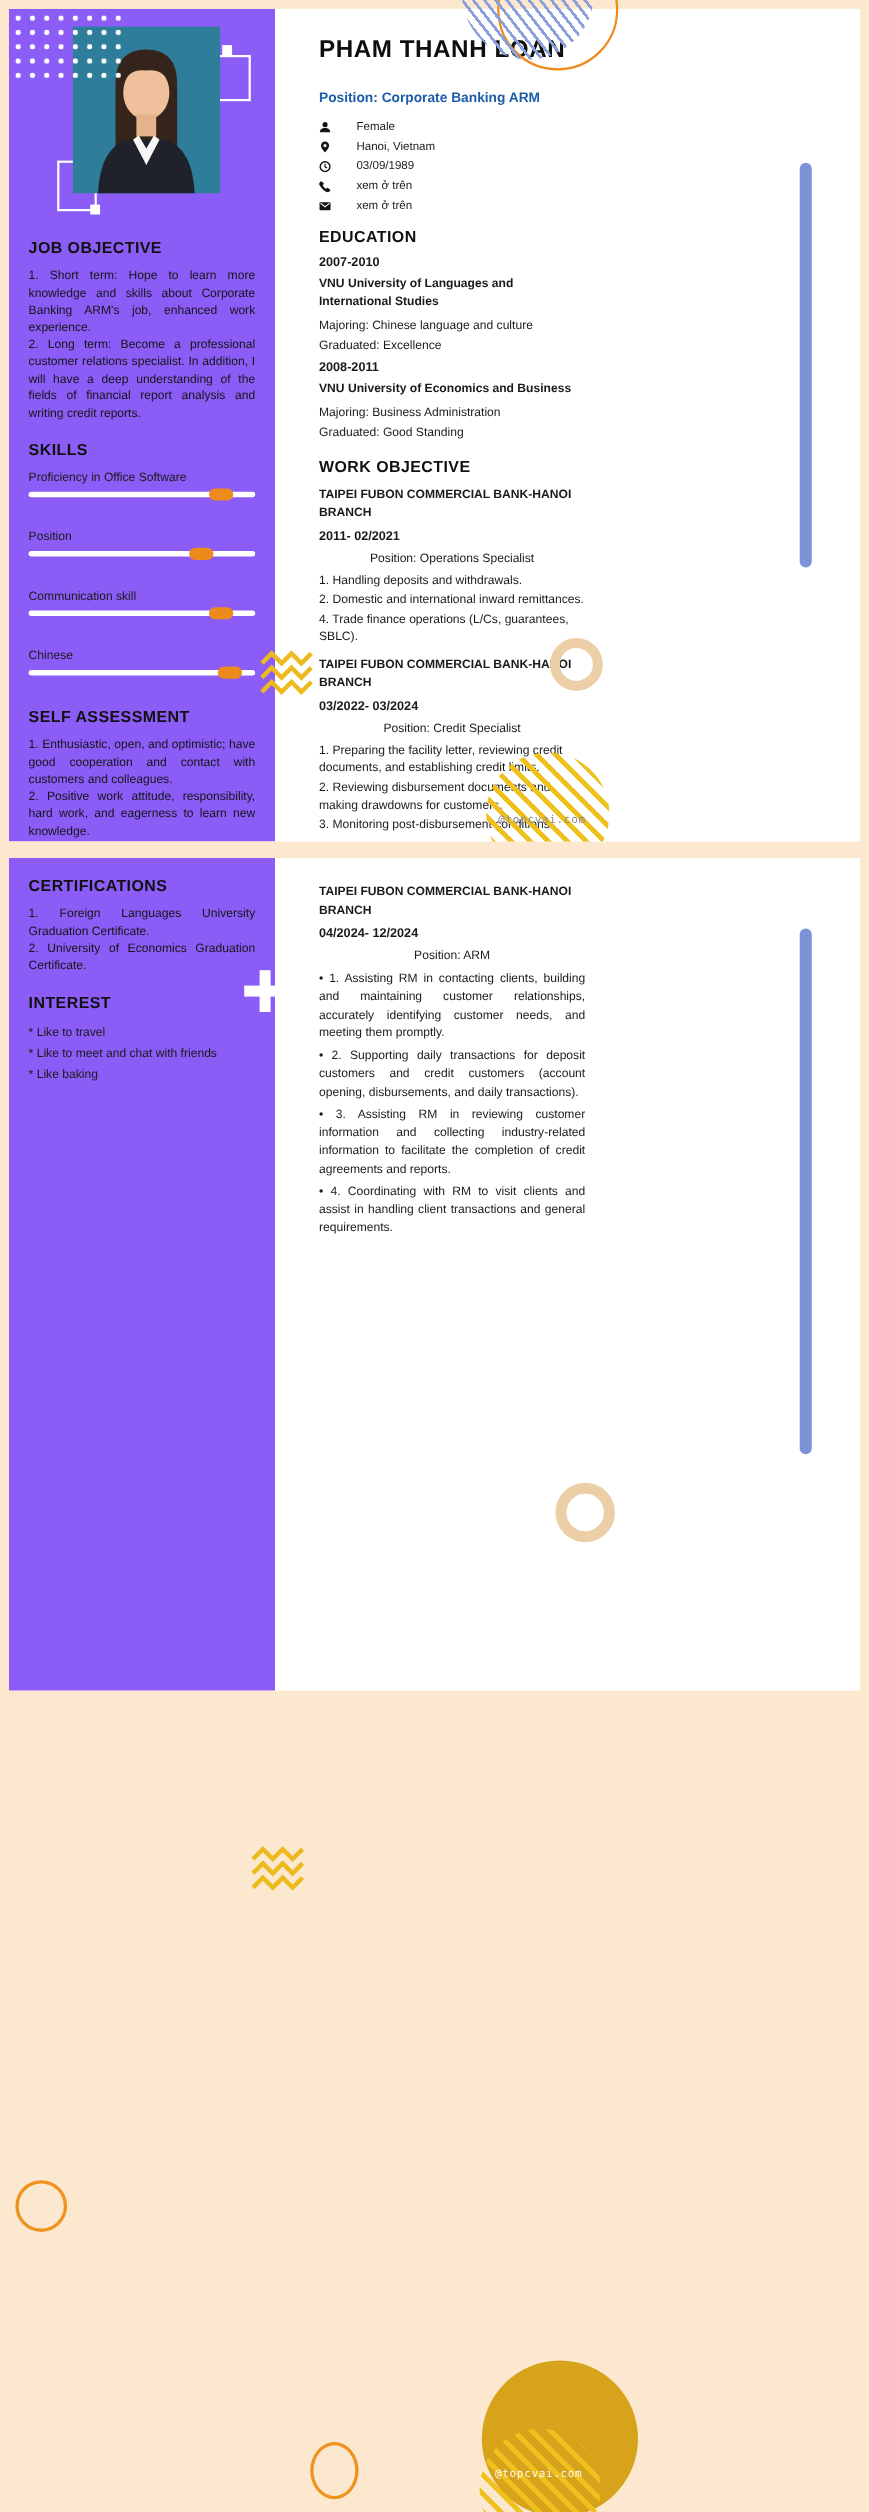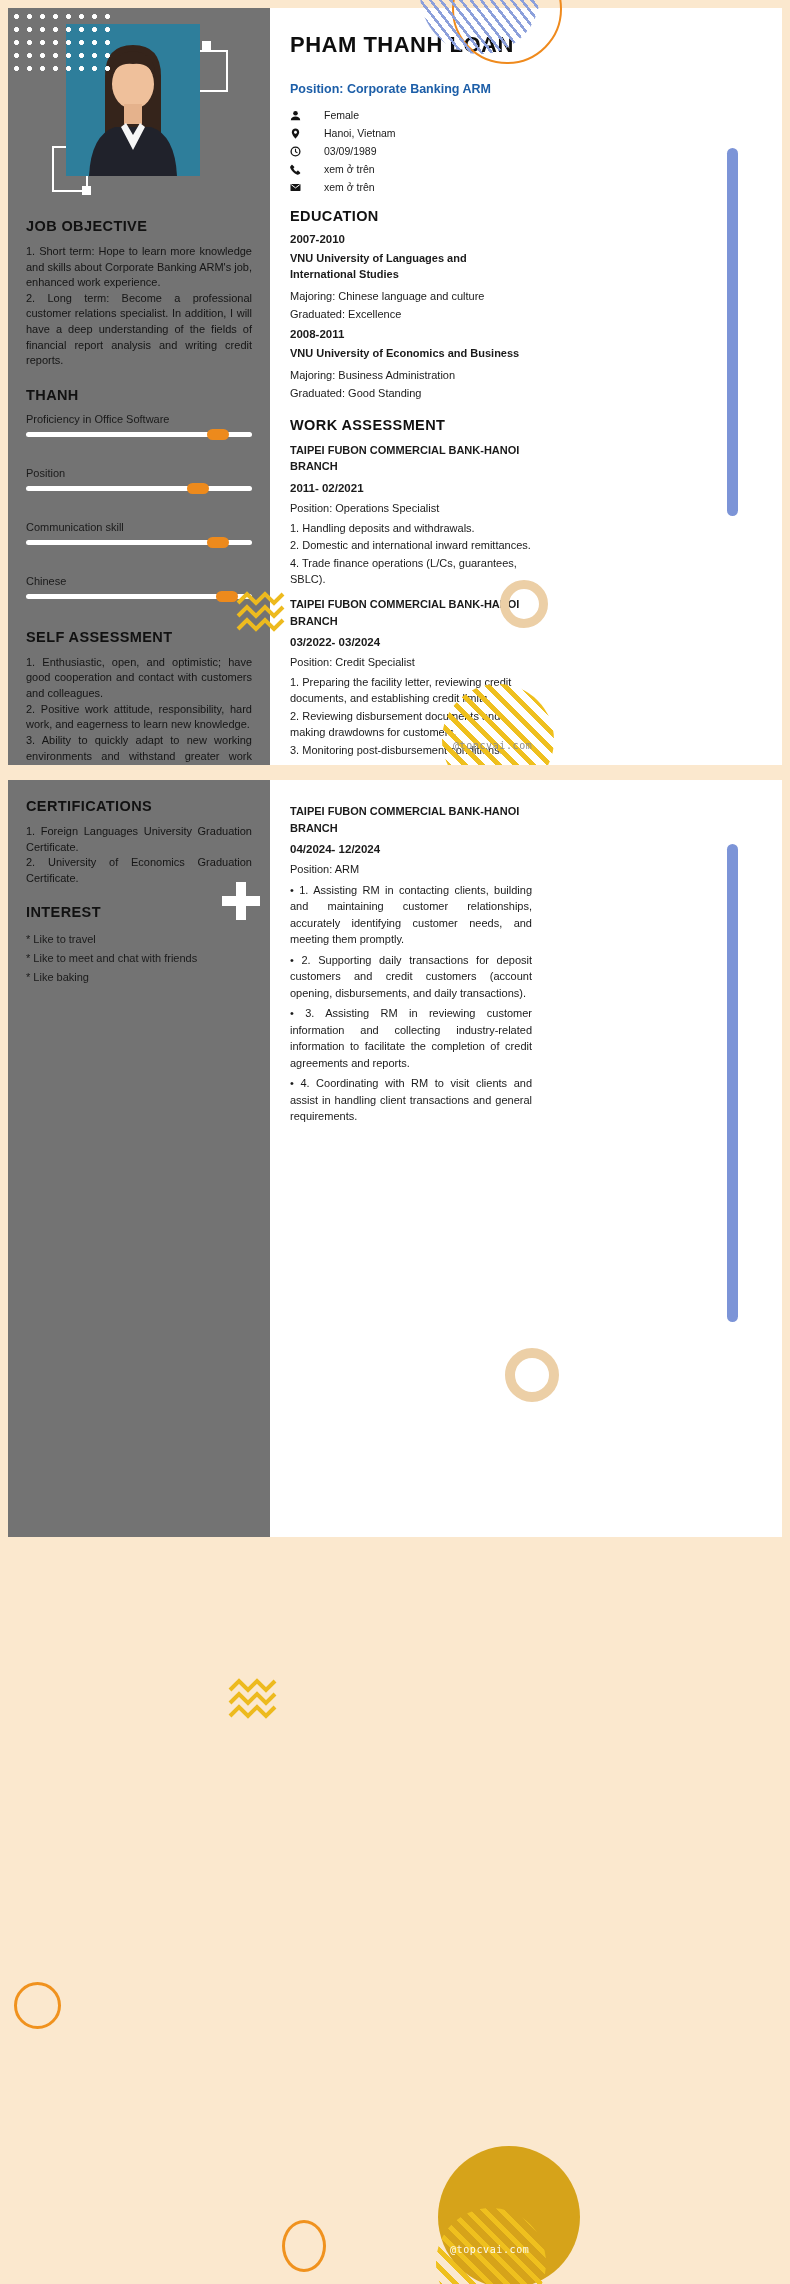--- a/index.html
+++ b/index.html
@@ -7,21 +7,21 @@
   .canvas {
     position:relative; width:790px; height:2284px; overflow:hidden;
     background:#FBE8CE; color:#1a1a1a;
     font-family:"Liberation Sans","DejaVu Sans",sans-serif;
   }
   .page { position:absolute; left:8px; width:774px; height:757px; background:#ffffff; overflow:hidden; z-index:1; }
   .page1 { top:8px; }
   .page2 { top:780px; }
 
   
-  .sidebar { position:absolute; left:0; top:0; bottom:0; width:262px; background:#737373; padding:0 18px; }
+  .sidebar { position:absolute; left:0; top:0; bottom:0; width:242px; background:#8b5cf6; padding:0 18px; }
   .photo-area { position:relative; height:192px; margin:0 -18px; }
   .photo { position:absolute; left:58px; top:16px; width:134px; height:152px; z-index:2; }
   .photo svg { width:100%; height:100%; display:block; }
   .f-rect1 { position:absolute; left:188px; top:42px; width:32px; height:42px; border:2px solid #fff; z-index:1; }
   .f-sq1   { position:absolute; left:194px; top:33px; width:9px; height:9px; background:#fff; z-index:3; }
   .f-rect2 { position:absolute; left:44px; top:138px; width:36px; height:46px; border:2px solid #fff; z-index:1; }
   .f-sq2   { position:absolute; left:74px; top:178px; width:9px; height:9px; background:#fff; z-index:3; }
 
   .sb-h { font-size:14.5px; font-weight:700; letter-spacing:0.4px; color:#111; margin:18px 0 10px; }
   .sb-body { font-size:11px; line-height:1.42; text-align:justify; white-space:pre-line; color:#151515; }
@@ -41,21 +41,21 @@
   .info li { display:flex; align-items:center; gap:23px; font-size:10.5px; margin-bottom:6px; }
   .ic { width:11px; height:11px; display:inline-flex; flex:0 0 11px; }
   .ic svg { width:11px; height:11px; display:block; }
   .mh { font-size:14.5px; font-weight:700; letter-spacing:0.4px; color:#111; margin:15px 0 9px; }
   .line { font-size:11px; line-height:1.45; margin-bottom:2px; }
   .edu .dates  { font-size:11.5px; font-weight:700; margin:5px 0 6px; }
   .edu .school { font-size:11px; font-weight:700; line-height:1.45; margin-bottom:6px; }
   .job { margin-top:8px; }
   .job .company { font-size:11px; font-weight:700; line-height:1.5; }
   .job .jdates  { font-size:11.5px; font-weight:700; margin:7px 0; }
-  .job .posline { margin-bottom:4px; }
+  .job .posline { margin-bottom:4px;text-align:center; }
   .duty { font-size:11px; line-height:1.5; text-align:justify; margin-bottom:4px; }
 
   
   .deco { position:absolute; }
   .dot-grid { left:10px; top:10px; width:104px; height:64px; z-index:4;
     background-image:radial-gradient(circle,#ffffff 2.2px, rgba(255,255,255,0) 2.7px);
     background-size:13px 13px; }
   .ring { border-radius:50%; }
   .ring-orange-top { left:452px; top:-46px; width:110px; height:110px; border:2.5px solid #EF8A1D; z-index:3; }
   .circle-stripes-blue { left:420px; top:-66px; width:120px; height:120px; border-radius:50%; z-index:3;
@@ -110,21 +110,21 @@
         <div class="f-sq2"></div>
       </div>
 
       <section>
         <h2 class="sb-h">JOB OBJECTIVE</h2>
         <p class="sb-body">1. Short term: Hope to learn more knowledge and skills about Corporate Banking ARM's job, enhanced work experience.
 2. Long term: Become a professional customer relations specialist. In addition, I will have a deep understanding of the fields of financial report analysis and writing credit reports.</p>
       </section>
 
       <section>
-        <h2 class="sb-h">THANH</h2>
+        <h2 class="sb-h">SKILLS</h2>
         <div class="skill">
           <div class="skill-label">Proficiency in Office Software</div>
           <div class="skill-track">
             <div class="skill-thumb" style="left: calc(85% - 11px);"></div>
           </div>
         </div>
         <div class="skill">
           <div class="skill-label">Position</div>
           <div class="skill-track">
             <div class="skill-thumb" style="left: calc(76% - 11px);"></div>
@@ -211,21 +211,21 @@
           <div class="line">Majoring: Chinese language and culture</div>
           <div class="line">Graduated: Excellence</div>
         </div>
         <div class="edu">
           <div class="dates">2008-2011</div>
           <div class="school">VNU University of Economics and Business</div>
           <div class="line">Majoring: Business Administration</div>
           <div class="line">Graduated: Good Standing</div>
         </div>
 
-        <h2 class="mh">WORK ASSESSMENT</h2>
+        <h2 class="mh">WORK OBJECTIVE</h2>
 
         <div class="job">
           <div class="company">TAIPEI FUBON COMMERCIAL BANK-HANOI BRANCH</div>
           <div class="jdates">2011- 02/2021</div>
           <div class="line posline">Position: Operations Specialist</div>
           <div class="line">1. Handling deposits and withdrawals.</div>
           <div class="line">2. Domestic and international inward remittances.</div>
           <div class="line">4. Trade finance operations (L/Cs, guarantees, SBLC).</div>
         </div>
 

